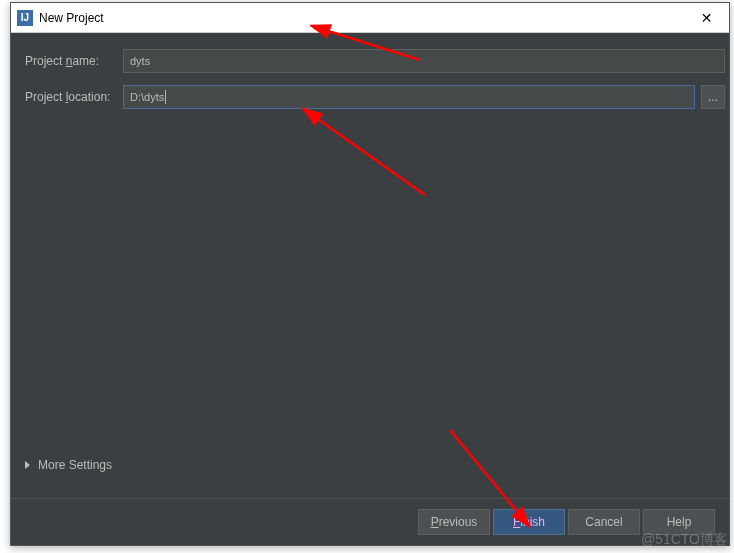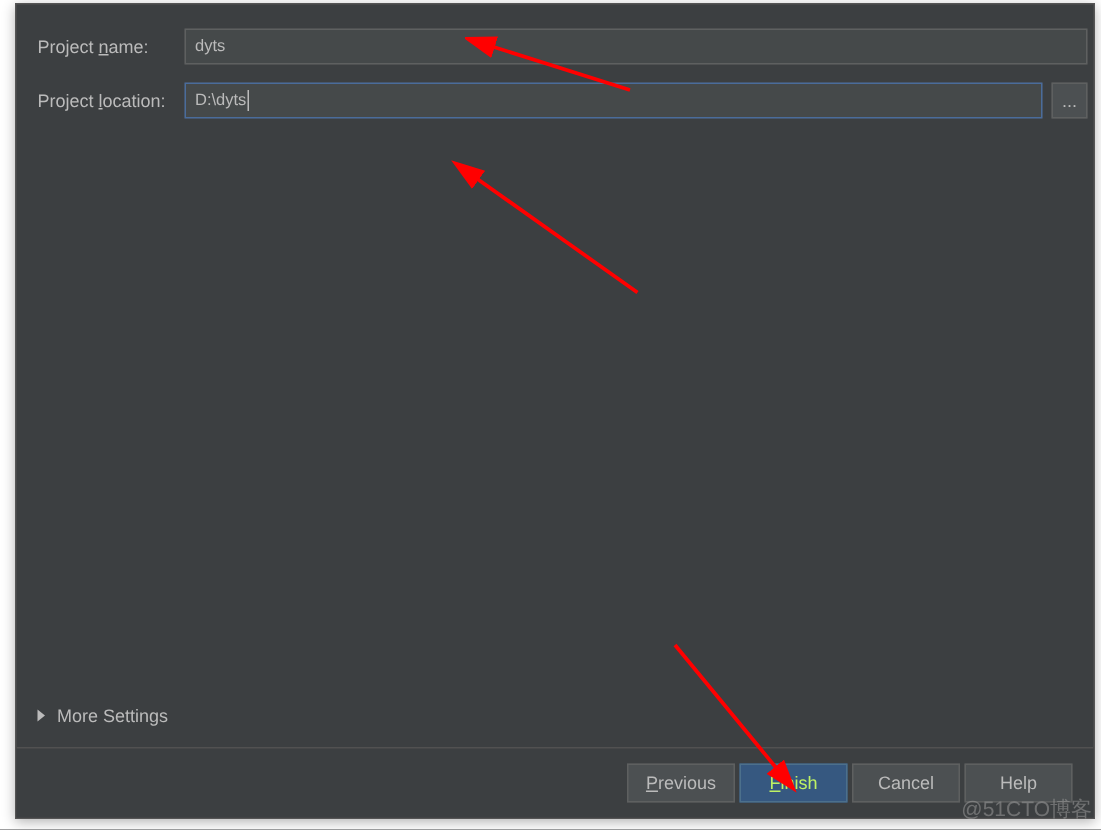--- a/index.html
+++ b/index.html
@@ -119,21 +119,21 @@
       justify-content: center;
       cursor: pointer;
       font-size: 12px;
     }
     .spacer { flex: 1; }
     .more-settings {
       display: flex;
       align-items: center;
       color: #bbbbbb;
       cursor: pointer;
-      margin-bottom: 0;
+      margin-bottom: 12px;
       padding: 4px 0;
     }
     .more-settings .arrow {
       display: inline-block;
       width: 0; height: 0;
       border-top: 4px solid transparent;
       border-bottom: 4px solid transparent;
       border-left: 5px solid #bbbbbb;
       margin-right: 8px;
     }
@@ -153,40 +153,47 @@
       color: #bbbbbb;
       font-size: 12px;
       cursor: pointer;
       display: flex;
       align-items: center;
       justify-content: center;
     }
     .btn.primary {
       background: #365880;
       border: 1px solid #4c708c;
-      color: #bef264;
+      color: #f0abfc;
     }
     .btn .mnemonic { text-decoration: underline; }
     .arrow-annot {
       position: absolute;
       pointer-events: none;
     }
     .watermark {
       position: absolute;
       right: 6px;
       bottom: 4px;
       color: #999;
       font-size: 14px;
       opacity: 0.55;
     }
   </style>
 </head>
 <body>
 
 <div class="window">
+  <div class="titlebar">
+    <div class="titlebar-icon">IJ</div>
+    <div class="titlebar-title">New Project</div>
+    <div class="close-btn">
+      <span>✕</span>
+    </div>
+  </div>
 
   <div class="content">
     <div class="form-row">
       <div class="form-label">
         <span>Project </span><span class="mnemonic">n</span><span>ame:</span>
       </div>
       <input class="form-input" value="dyts" style="">
     </div>
 
     <div class="form-row">

